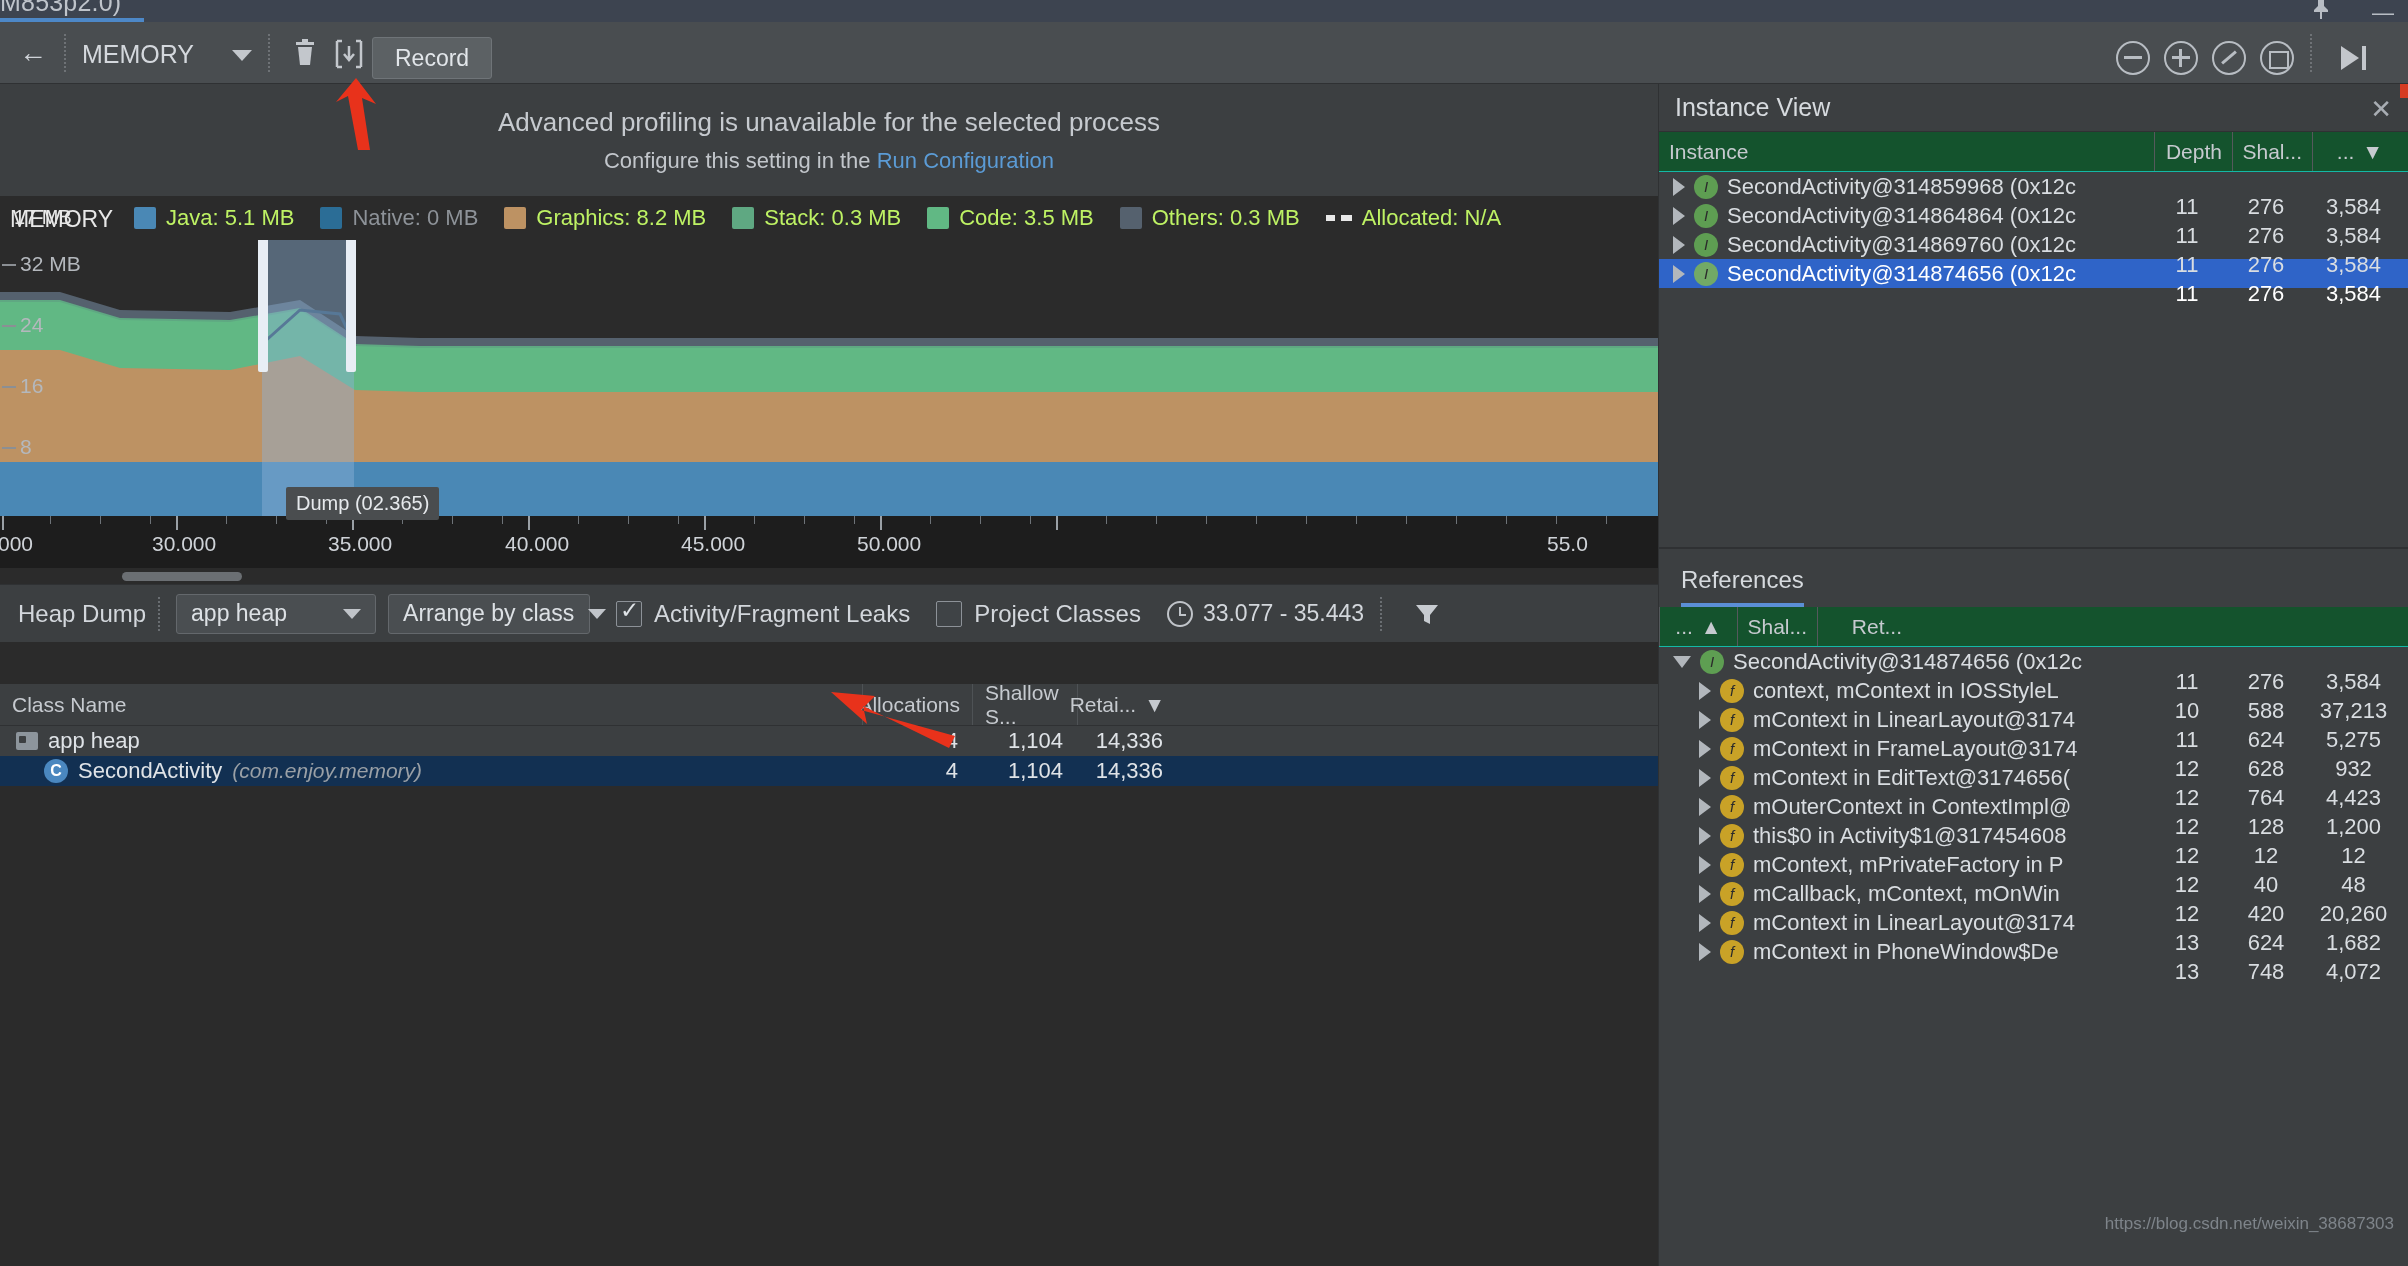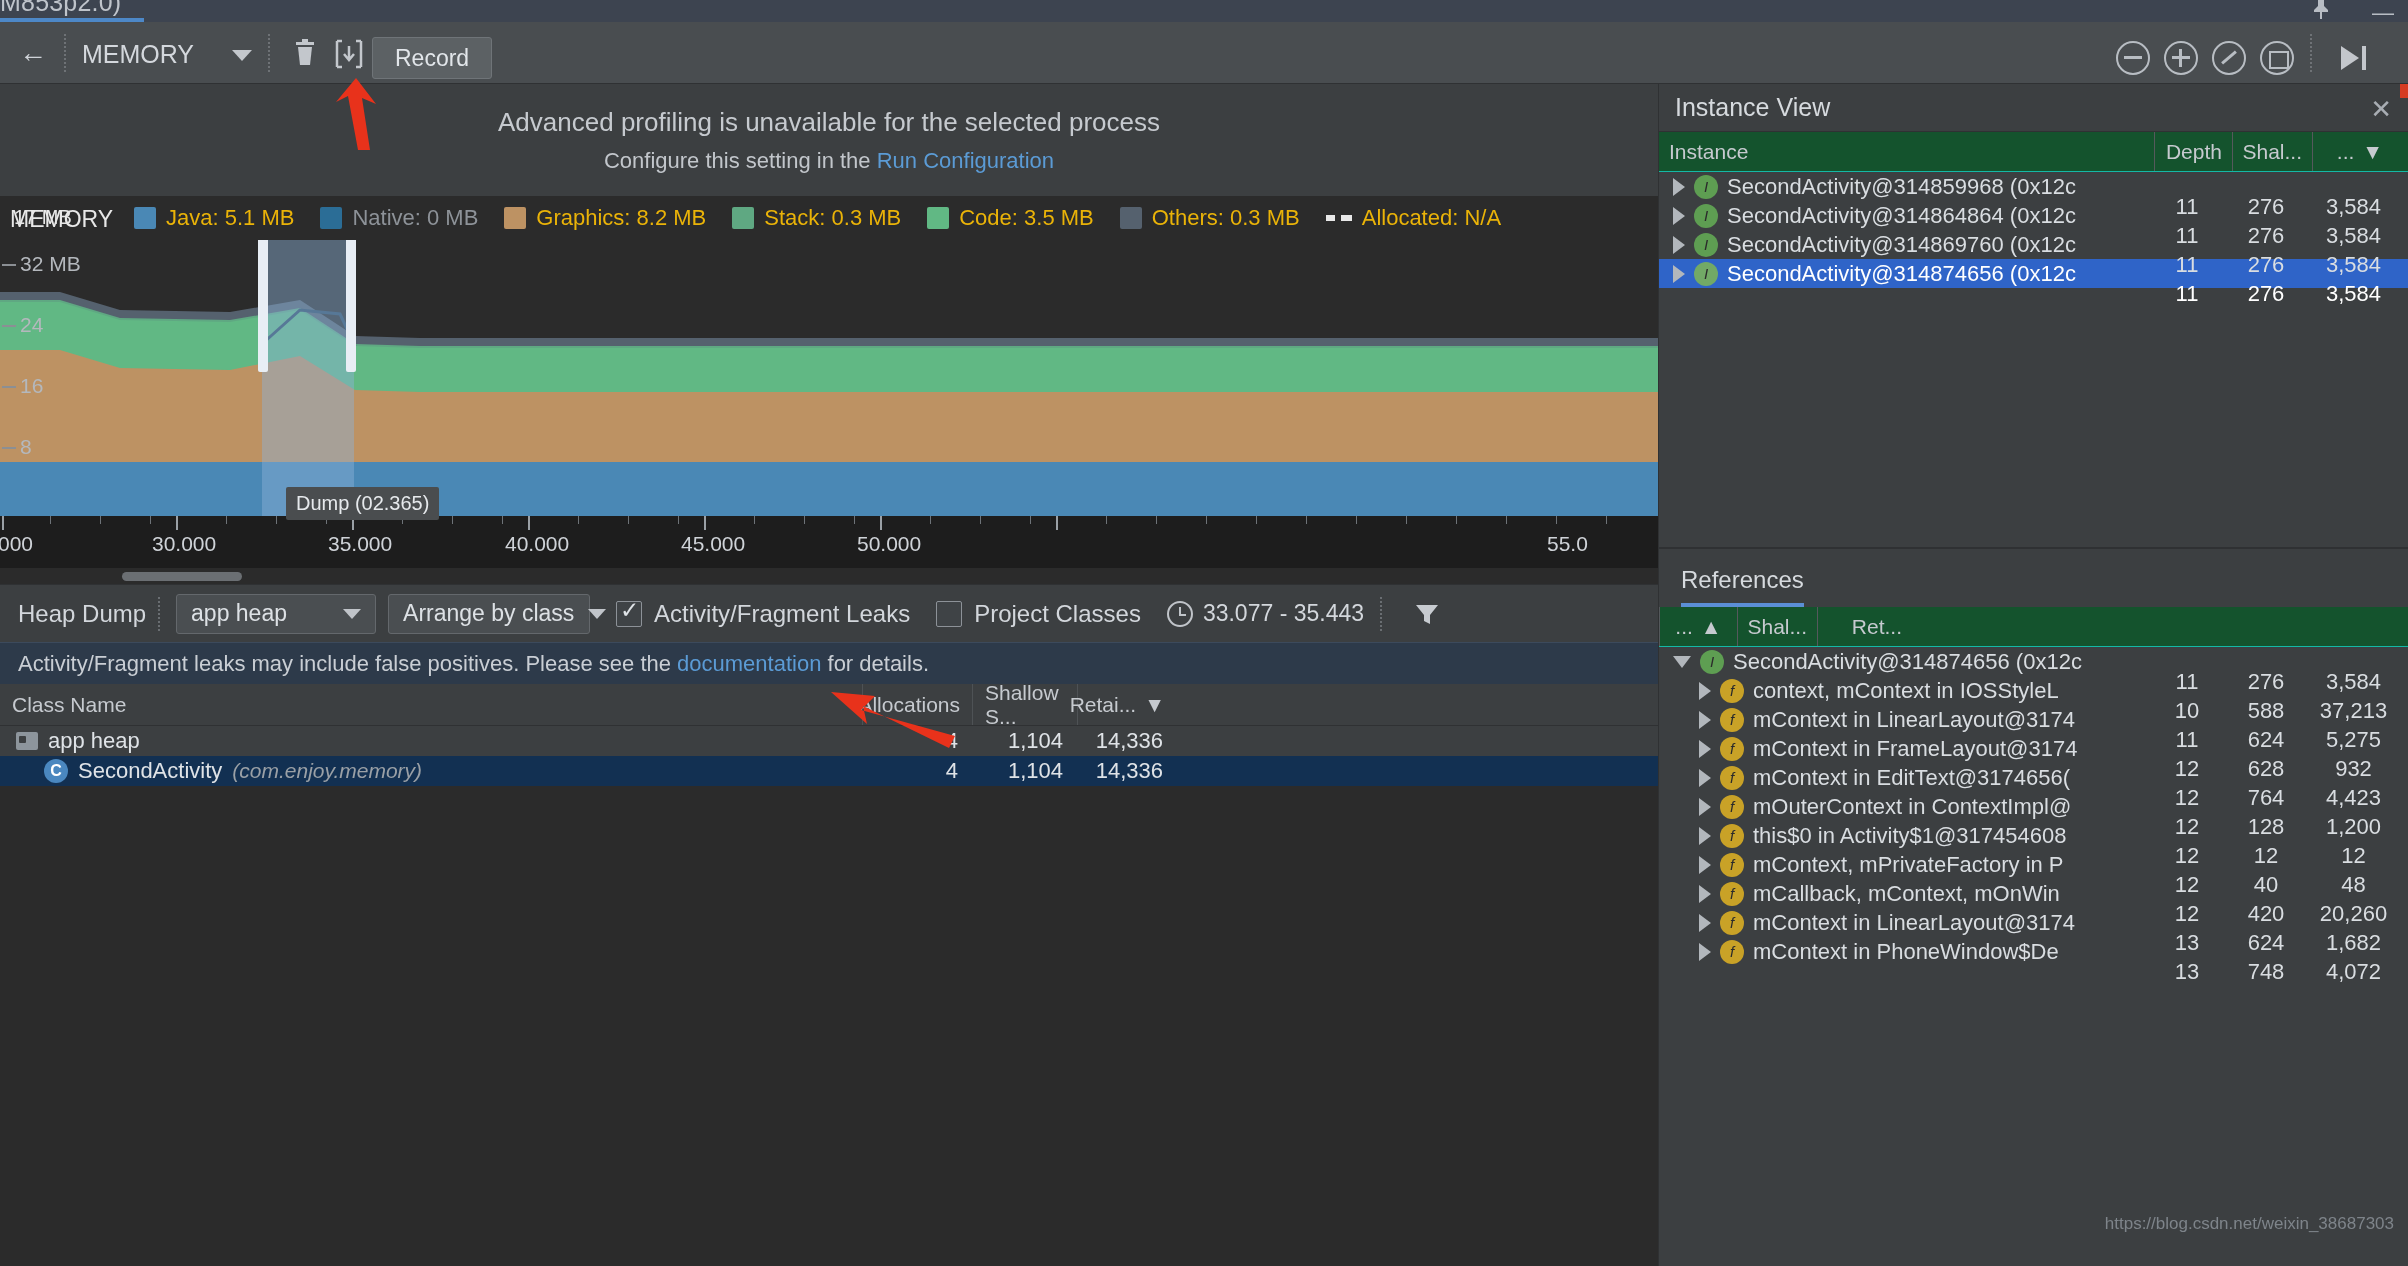--- a/index.html
+++ b/index.html
@@ -114,21 +114,21 @@
     position: absolute; left: 10px; top: 10px;
     font-size: 23px; color: #e8e8e8;
   }
   .legend .memval {
     position: absolute; left: 14px; top: 10px;
     font-size: 20px; color: #e8e8e8;
   }
   .legend-item { display: flex; align-items: center; gap: 10px; margin-left: 26px; }
   .legend-item:first-of-type { margin-left: 130px; }
   .swatch { width: 22px; height: 22px; border-radius: 2px; }
-  .legend-item .lbl { font-size: 22px; color: #eab308; }
+  .legend-item .lbl { font-size: 22px; color: #bef264; }
   .legend-item.dim .lbl { color: #8d9298; }
   .dashmark {
     width: 26px; height: 6px;
     background: linear-gradient(90deg,#e8e8e8 0 9px, transparent 9px 15px, #e8e8e8 15px 26px);
   }
 
   
   .chartwrap {
     position: absolute; left: 0; top: 156px; width: 1658px; height: 276px;
     background: #2b2b2b; overflow: hidden;
@@ -494,23 +494,20 @@
       <span class="cl">Project Classes</span>
     </div>
     <span class="clock" style="margin-left:26px"></span>
     <span class="range">33.077 - 35.443</span>
     <span class="vsep" style="margin-left:16px"></span>
     <svg class="filtericon" width="30" height="30" viewBox="0 0 30 30">
       <path d="M4 6h22l-8 10v9l-6-3v-6z" fill="#c7cbd0"></path>
     </svg>
   </div>
 
-  <div class="infobanner">
-    <span class="txt"><span>Activity/Fragment leaks may include false positives. Please see the </span><span class="lnk">documentation</span><span> for details.</span></span>
-  </div>
 
   <div class="classtable">
     <div class="ct-head">
       <div class="hc" style="width:862px">Class Name</div>
       <div class="hc num" style="width:110px">Allocations</div>
       <div class="hc num" style="width:105px">Shallow S...</div>
       <div class="hc num" style="width:100px; gap:8px">
         <span>Retai...</span>
         <span>▼</span>
       </div>

